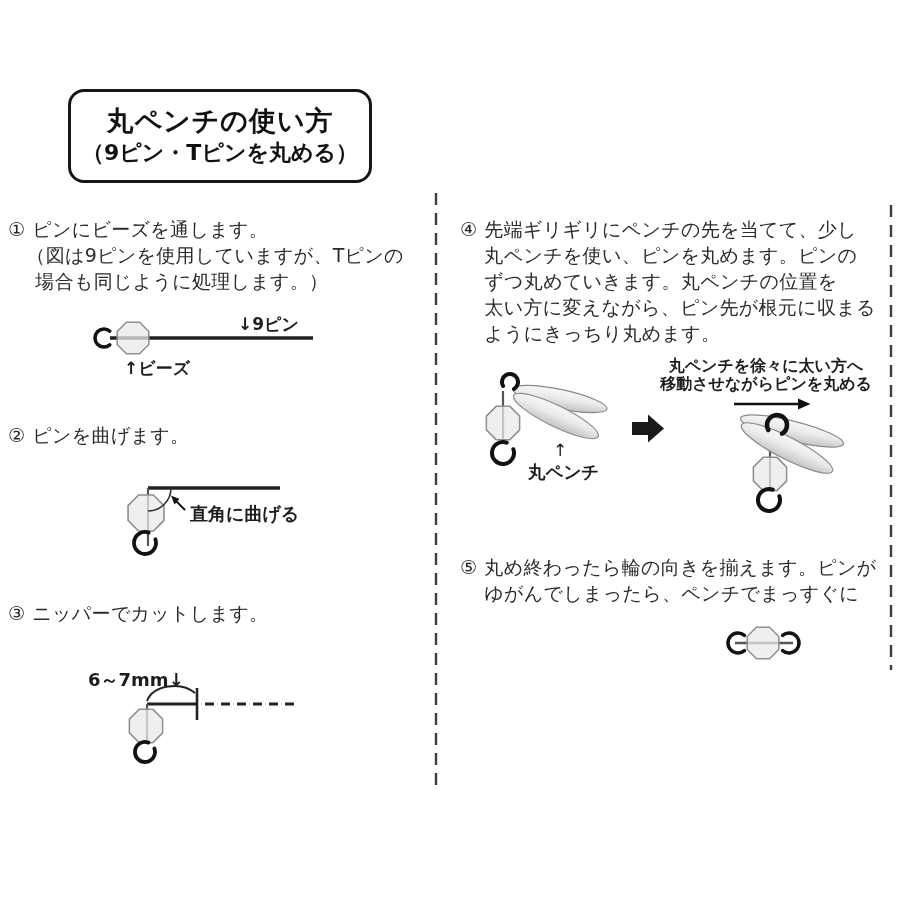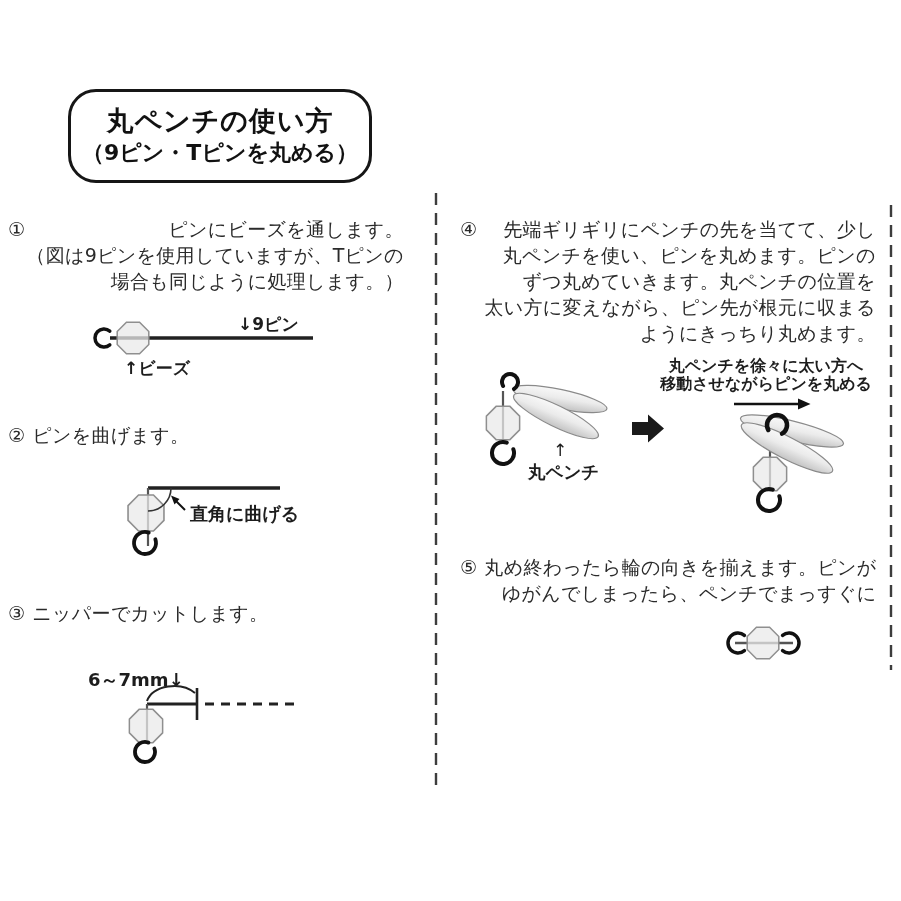--- a/index.html
+++ b/index.html
@@ -3,33 +3,33 @@
 <meta charset="utf-8">
 <style>
   html,body{margin:0;padding:0;background:#fff;}
   #sheet{
     position:relative;width:901px;height:901px;background:#ffffff;overflow:hidden;
     font-family:"DejaVu Sans",sans-serif;color:#262626;
   }
   
   .title-box{
     position:absolute;left:68px;top:89px;width:298px;height:88px;
-    border:3px solid #161616;border-radius:28px;
+    border:3px solid #161616;border-radius:16px;
     display:flex;flex-direction:column;align-items:center;justify-content:center;
     color:#111;background:#fff;
   }
   .title-line1{font-size:27px;font-weight:bold;letter-spacing:1px;line-height:34px;white-space:nowrap;}
   .title-line2{font-size:22px;font-weight:bold;letter-spacing:0px;line-height:30px;white-space:nowrap;}
   
   .step{position:absolute;display:flex;align-items:flex-start;gap:7px;font-size:19px;line-height:26px;letter-spacing:.3px;color:#2a2a2a;}
   .step-num{flex:0 0 auto;font-size:19px;line-height:26px;}
   .step-body{display:block;}
-  .step-line{white-space:nowrap;text-align:right;}
+  .step-line{white-space:nowrap;}
   .hang{margin-left:-6px;}
-  .ind{margin-left:22px;}
+  .ind{margin-left:3px;}
   .step1{left:8px;top:216px;}
   .step2{left:8px;top:422px;}
   .step3{left:8px;top:600px;}
   .step4{left:460px;top:216px;}
   .step5{left:460px;top:554px;}
   
   .dia{position:absolute;}
   .d1{left:80px;top:300px;}
   .d2{left:110px;top:476px;}
   .d3{left:80px;top:658px;}

